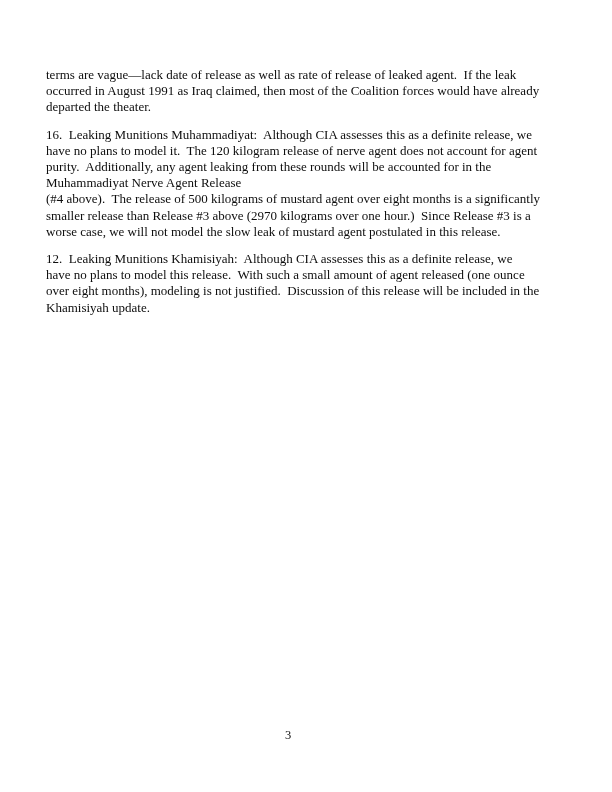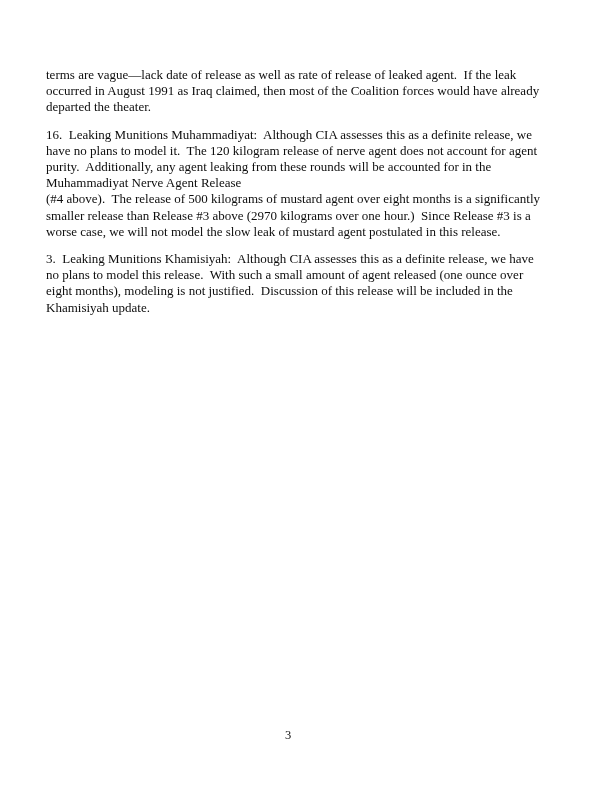--- a/index.html
+++ b/index.html
@@ -47,19 +47,19 @@
 <body>
 
 <div class="page">
 
   <div class="body-text">
 
     <p><span>terms are vague—lack date of release as well as rate of release of leaked agent.  If the leak occurred in August 1991 as Iraq claimed, then most of the Coalition forces would have already departed the theater.</span></p>
 
     <p><span class="para-label">16.  Leaking Munitions Muhammadiyat:</span><span>  Although CIA assesses this as a definite release, we have no plans to model it.  The 120 kilogram release of nerve agent does not account for agent purity.  Additionally, any agent leaking from these rounds will be accounted for in the Muhammadiyat Nerve Agent Release</span><br><span>(#4 above).  The release of 500 kilograms of mustard agent over eight months is a significantly smaller release than Release #3 above (2970 kilograms over one hour.)  Since Release #3 is a worse case, we will not model the slow leak of mustard agent postulated in this release.</span></p>
 
-    <p><span class="para-label">3.  Leaking Munitions Khamisiyah:</span><span>  Although CIA assesses this as a definite release, we have no plans to model this release.  With such a small amount of agent released (one ounce over eight months), modeling is not justified.  Discussion of this release will be included in the Khamisiyah update.</span></p>
+    <p><span class="para-label">12.  Leaking Munitions Khamisiyah:</span><span>  Although CIA assesses this as a definite release, we have no plans to model this release.  With such a small amount of agent released (one ounce over eight months), modeling is not justified.  Discussion of this release will be included in the Khamisiyah update.</span></p>
 
   </div>
 
   <div class="page-number">3</div>
 
 </div>
 
 </body></html>

